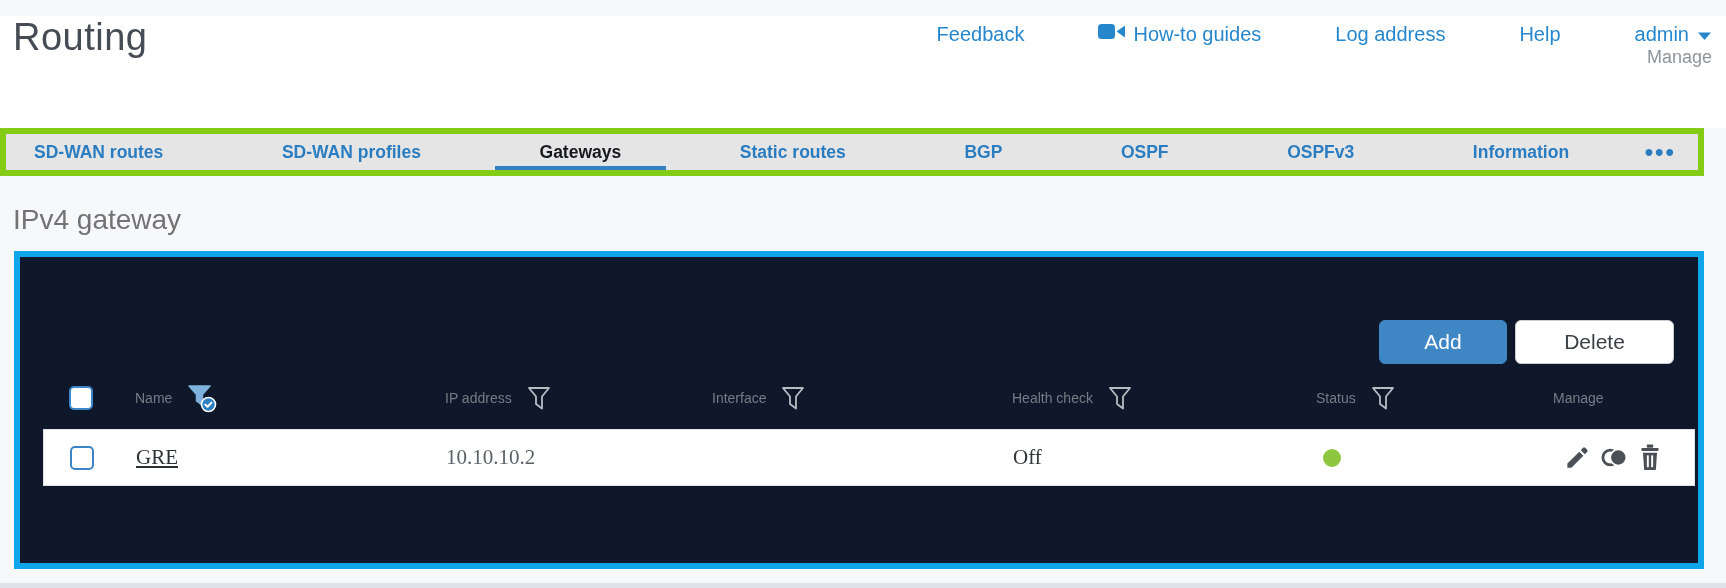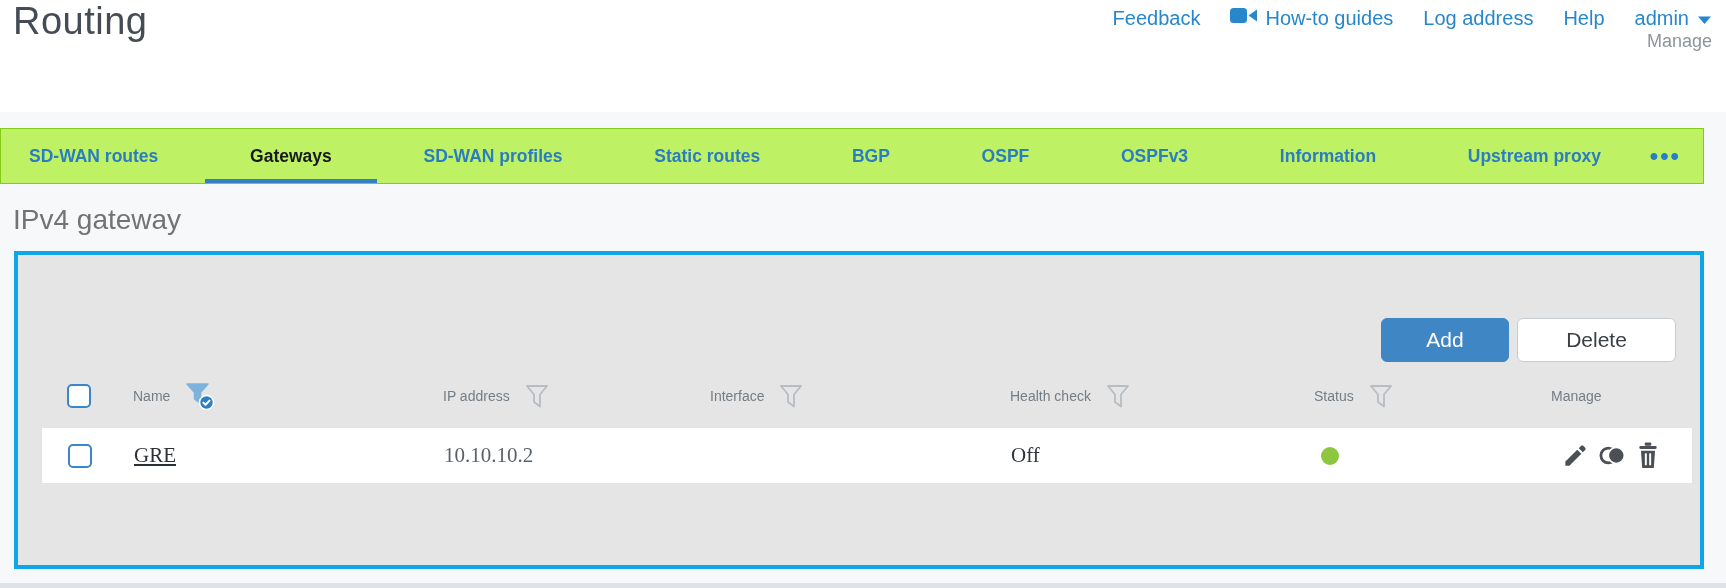--- a/index.html
+++ b/index.html
@@ -5,44 +5,44 @@
   * { margin:0; padding:0; box-sizing:border-box; }
   html,body { width:1726px; height:588px; }
   body {
     position:relative;
     background:#f7f8fa;
     font-family:"Liberation Sans", sans-serif;
     overflow:hidden;
     color:#31363d;
   }
   
-  .header { position:absolute; top:0; left:0; width:1726px; height:112px; background:#ffffff; }
+  .header { position:absolute; top:16px; left:0; width:1726px; height:112px; background:#ffffff; }
   .page-title { position:absolute; top:0px; left:13px; font-size:38px; font-weight:400; color:#454c55; letter-spacing:0.5px; }
   .top-nav { position:absolute; top:6px; right:14px; display:flex; align-items:center; gap:30px; }
-  .top-nav .nav-item { display:flex; align-items:center; gap:8px; color:#2787cd; font-size:20px; cursor:pointer; white-space:nowrap; }
+  .top-nav .nav-item { display:flex; align-items:center; gap:8px; color:#2787cd; font-size:20px; cursor:pointer; white-space:nowrap;margin-left:44px; }
   .brand { position:absolute; top:31px; right:14px; font-size:18px; color:#8d959c; }
   
   .tabbar {
-    position:absolute; top:128px; left:0; width:1704px; height:56px;
-    background:#bef264; border:1px solid #84cc16;
+    position:absolute; top:128px; left:0; width:1704px; height:48px;
+    background:#e5e5e5; border:6px solid #84cc16;
     display:flex; align-items:stretch; justify-content:space-between;
     padding:0 20px 0 0;
   }
   .tab {
     display:flex; align-items:center; padding:0 45px; height:100%;
     font-size:17.5px; font-weight:700; color:#2b7dc2; cursor:pointer;
     border-top:4px solid transparent; border-bottom:4px solid transparent; white-space:nowrap;
   }
   .tab:first-child { padding-left:28px; }
   .tab.active { color:#16191e; border-bottom-color:#3181c4; }
   .tab-more { display:flex; align-items:center; padding:0 2px; color:#2b7dc2; font-size:24px; font-weight:700; letter-spacing:2px; cursor:pointer; }
   
   .section-title { position:absolute; top:204px; left:13px; font-size:28px; font-weight:400; color:#737373; }
   
-  .card { position:absolute; top:251px; left:14px; width:1690px; height:318px; background:#e5e5e5; border:4px solid #0ea5e9; }
+  .card { position:absolute; top:251px; left:14px; width:1690px; height:318px; background:#0f172a; border:6px solid #0ea5e9; }
   .toolbar { position:absolute; top:63px; right:24px; display:flex; gap:8px; }
   .btn { height:44px; border-radius:6px; font-size:21px; display:flex; align-items:center; justify-content:center; cursor:pointer; font-family:"Liberation Sans", sans-serif; }
   .btn-add { width:128px; background:#3f86c5; border:1px solid #3f86c5; color:#fff; }
   .btn-delete { width:159px; background:#fff; border:1px solid #c8cdd2; color:#3b4046; }
   
   .table { position:absolute; top:110px; left:23px; width:1652px; }
   .grid-row { display:grid; grid-template-columns:92px 310px 267px 300px 304px 237px 1fr; align-items:center; }
   .thead { height:62px; }
   .th { display:flex; align-items:center; gap:14px; font-size:14px; color:#747d85; }
   .trow { height:57px; background:#fff; border:1px solid #e0e4e7;font-family:Liberation Serif, serif; }
@@ -92,28 +92,27 @@
           </svg>
       </span>
     </div>
   </div>
 
   <div class="brand">Manage</div>
 </div>
 
 <div class="tabbar">
   <div class="tab">SD-WAN routes</div>
+  <div class="tab">SD-WAN profiles</div>
   <div class="tab active">Gateways</div>
-  <div class="tab">SD-WAN profiles</div>
   <div class="tab">Static routes</div>
   <div class="tab">BGP</div>
   <div class="tab">OSPF</div>
   <div class="tab">OSPFv3</div>
   <div class="tab">Information</div>
-  <div class="tab">Upstream proxy</div>
   <div class="tab-more">•••</div>
 </div>
 
 <div class="section-title">IPv4 gateway</div>
 
 <div class="card">
 
   <div class="toolbar">
     <div class="btn btn-add">Add</div>
     <div class="btn btn-delete">Delete</div>

